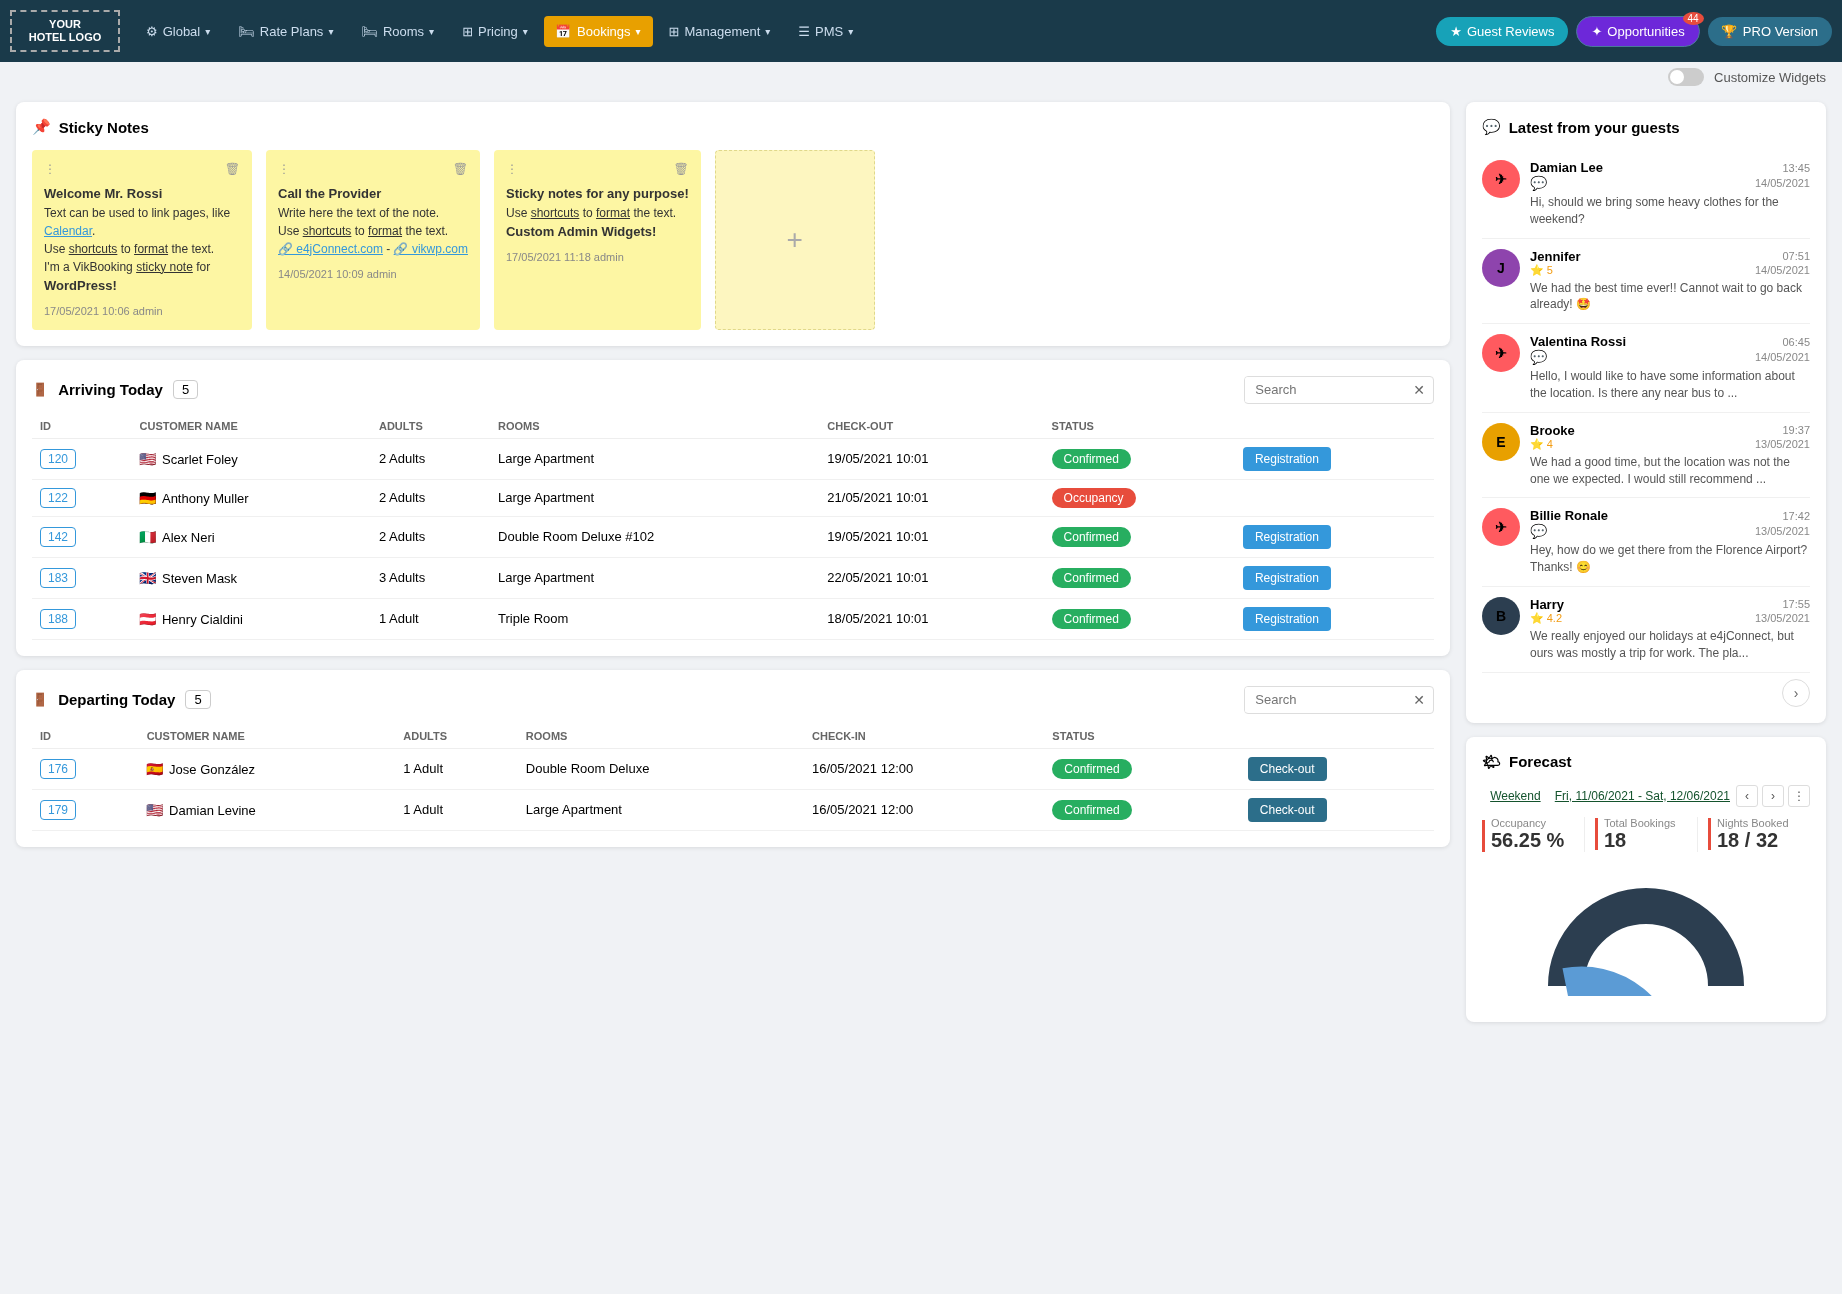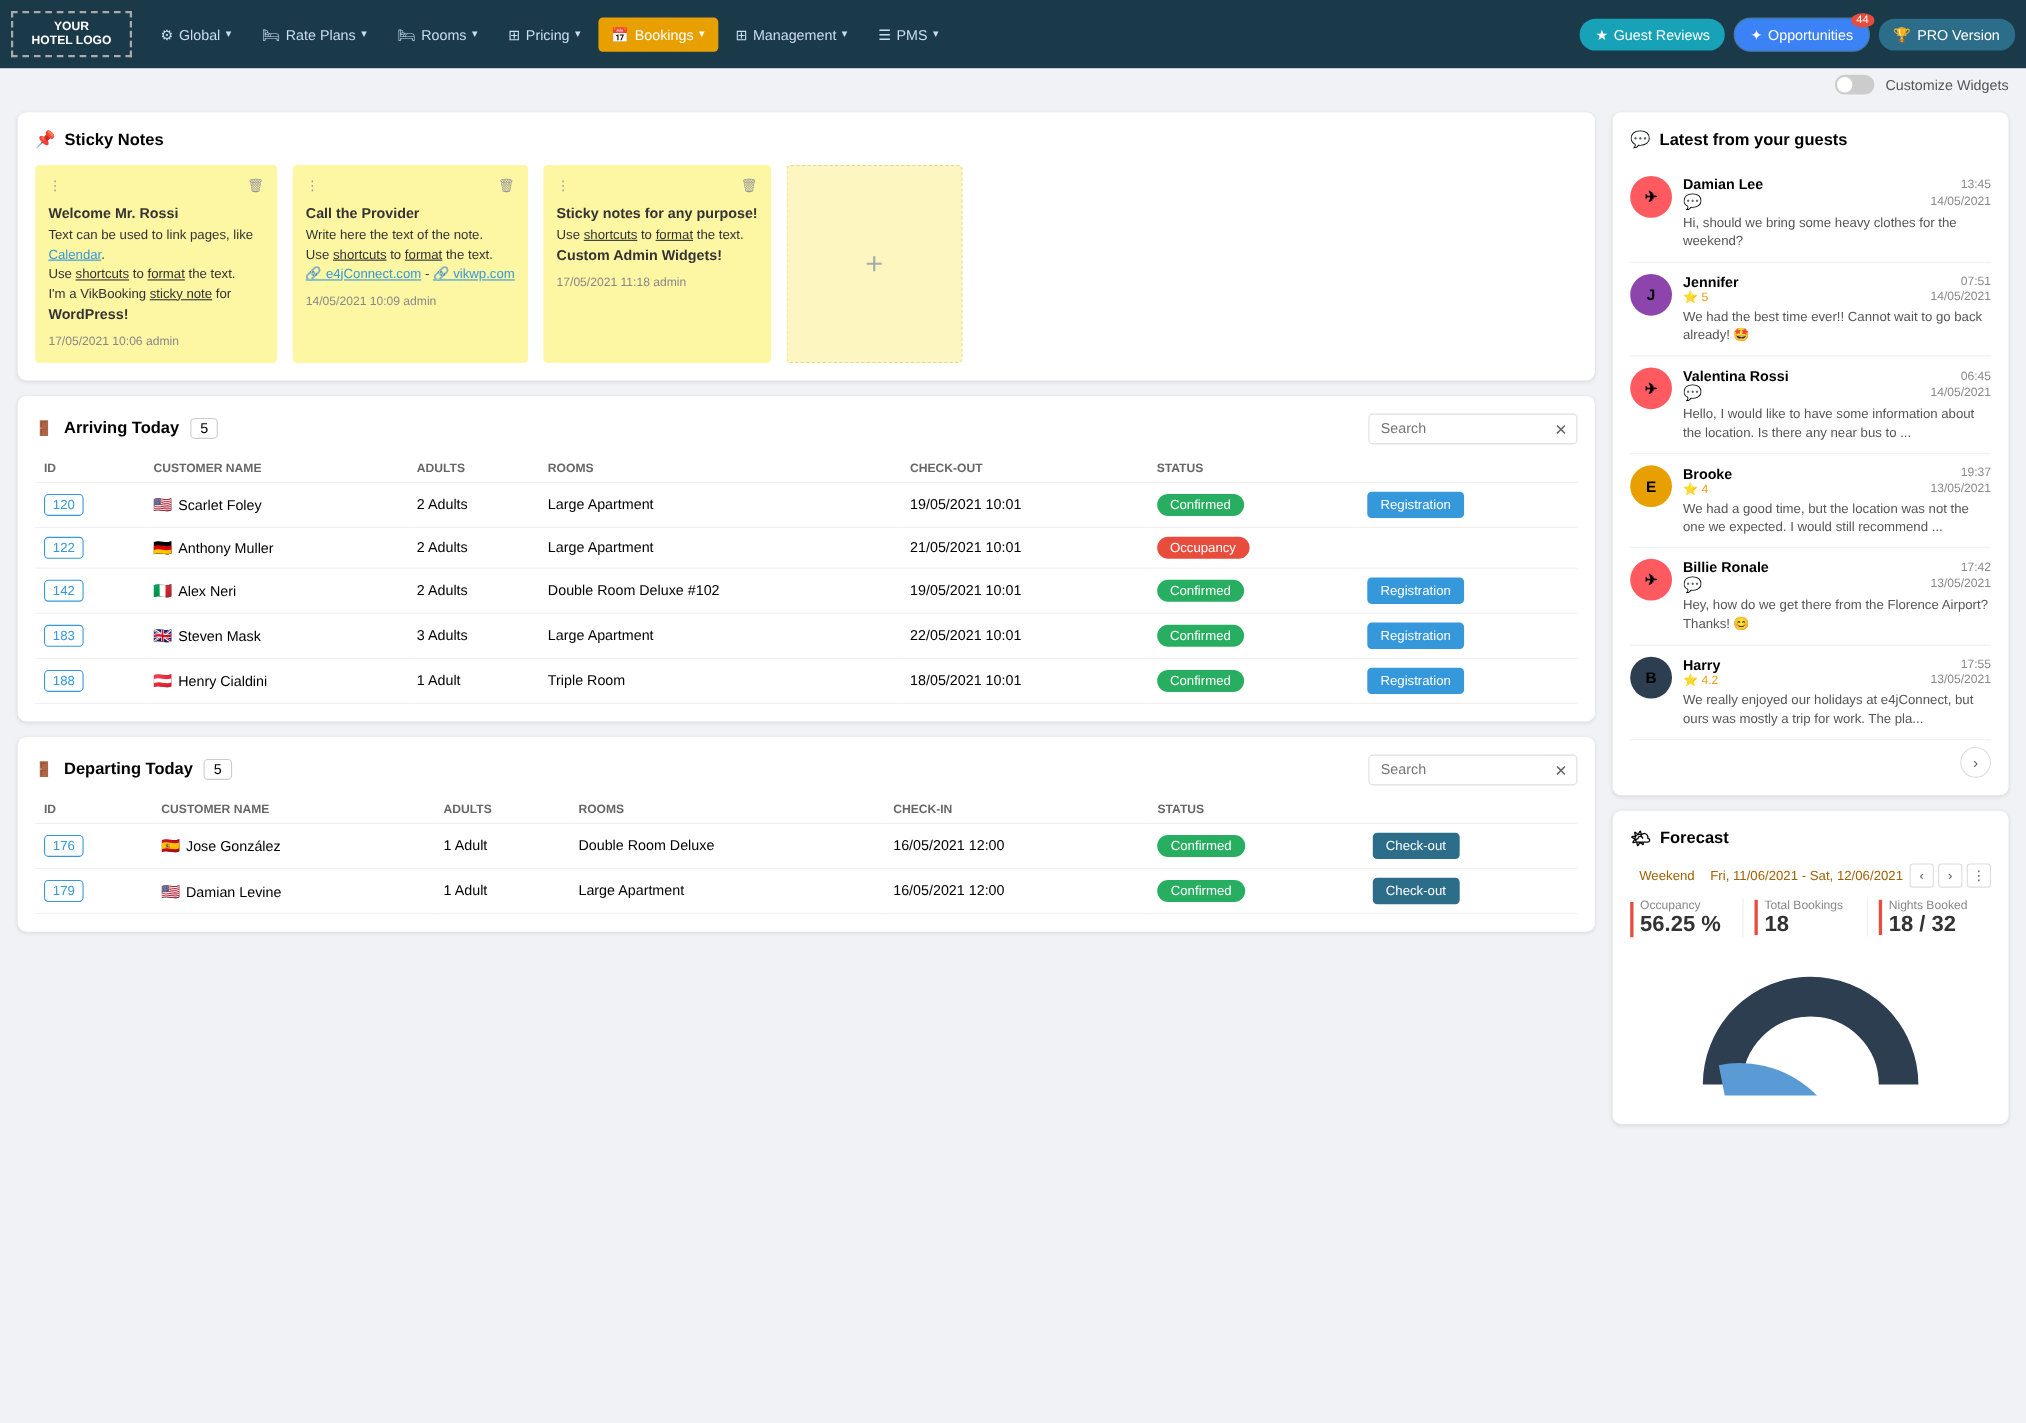--- a/index.html
+++ b/index.html
@@ -50,21 +50,21 @@
       border: none;
       border-radius: 20px;
       padding: 7px 14px;
       cursor: pointer;
       display: flex;
       align-items: center;
       gap: 5px;
       font-size: 13px;
     }
     .btn-opportunities {
-      background: #3b82f6;
+      background: #6d28d9;
       color: #fff;
       border: 1px solid #4a7a9a;
       border-radius: 20px;
       padding: 7px 14px;
       cursor: pointer;
       display: flex;
       align-items: center;
       gap: 5px;
       font-size: 13px;
       position: relative;
@@ -326,21 +326,21 @@
       color: #666;
     }
 
     
     .forecast-header {
       display: flex;
       align-items: center;
       gap: 6px;
       margin-bottom: 10px;
     }
-    .forecast-header .period-label { font-size: 12px; color: #a16207; margin-left: auto; }
+    .forecast-header .period-label { font-size: 12px; color: #14532d; margin-left: auto; text-decoration: underline; }
     .forecast-nav { display: flex; gap: 4px; align-items: center; }
     .forecast-nav button {
       background: none;
       border: 1px solid #ddd;
       border-radius: 3px;
       width: 22px; height: 22px;
       cursor: pointer;
       font-size: 12px;
       color: #555;
     }

